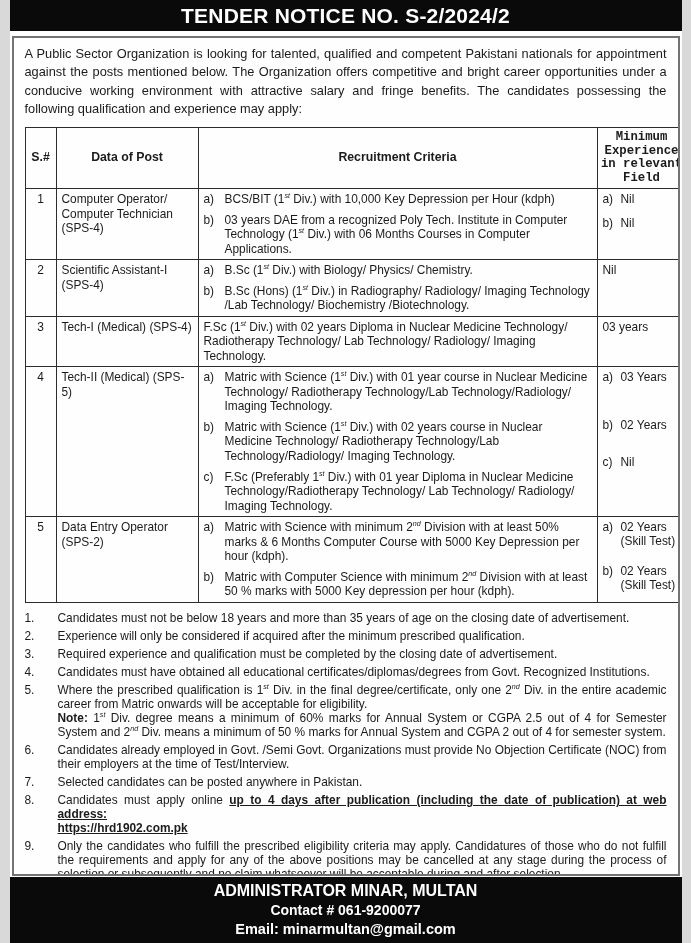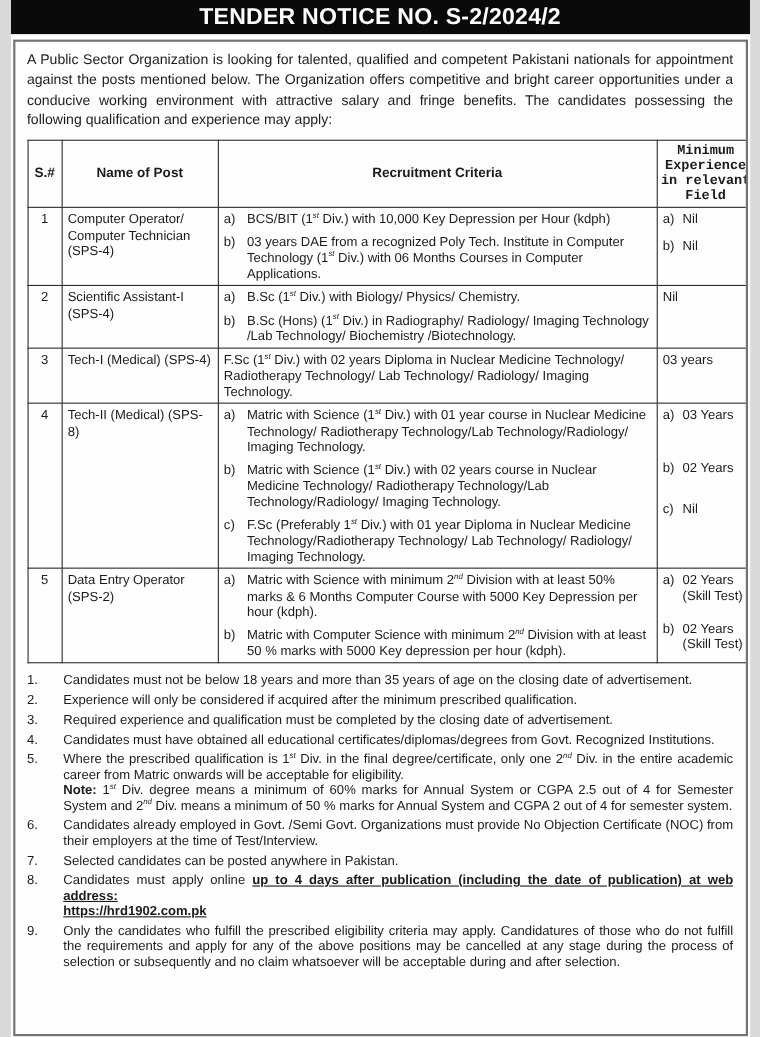--- a/index.html
+++ b/index.html
@@ -75,21 +75,21 @@
     <table class="posts">
       <colgroup>
         <col style="width:31px">
           <col style="width:142px">
           <col style="width:399px">
           <col style="width:89px">
       </colgroup>
       <thead>
         <tr>
           <th>S.#</th>
-          <th>Name of Post</th>
+          <th>Data of Post</th>
           <th>Recruitment Criteria</th>
           <th class="th-exp">Minimum Experience in relevant Field</th>
         </tr>
       </thead>
       <tbody id="table-body">
           <tr class="prow r1">
             <td class="cell-serial">1</td>
             <td class="cell-post">Computer Operator/ Computer Technician (SPS-4)</td>
             <td class="cell-criteria">
               <div class="crit-item">
@@ -140,21 +140,21 @@
               </div>
             </td>
             <td class="cell-exp exp-mid">
               <div class="exp-item">
                 <span class="exp-text">03 years</span>
               </div>
             </td>
           </tr>
           <tr class="prow r4">
             <td class="cell-serial">4</td>
-            <td class="cell-post">Tech-II (Medical) (SPS-8)</td>
+            <td class="cell-post">Tech-II (Medical) (SPS-5)</td>
             <td class="cell-criteria">
               <div class="crit-item">
                 <span class="crit-label">a)</span>
                 <span class="crit-text">Matric with Science (1<sup>st</sup> Div.) with 01 year course in Nuclear Medicine Technology/ Radiotherapy Technology/Lab Technology/Radiology/ Imaging Technology.</span>
               </div>
               <div class="crit-item">
                 <span class="crit-label">b)</span>
                 <span class="crit-text">Matric with Science (1<sup>st</sup> Div.) with 02 years course in Nuclear Medicine Technology/ Radiotherapy Technology/Lab Technology/Radiology/ Imaging Technology.</span>
               </div>
               <div class="crit-item">
@@ -237,14 +237,19 @@
           <span class="req-num">8.</span>
           <div class="req-text"><span>Candidates must apply online </span><span style="font-weight: bold; text-decoration: underline;">up to 4 days after publication (including the date of publication) at web address:</span><br><span style="font-weight: bold; text-decoration: underline;">https://hrd1902.com.pk</span></div>
         </div>
         <div class="req-item">
           <span class="req-num">9.</span>
           <div class="req-text"><span>Only the candidates who fulfill the prescribed eligibility criteria may apply. Candidatures of those who do not fulfill the requirements and apply for any of the above positions may be cancelled at any stage during the process of selection or subsequently and no claim whatsoever will be acceptable during and after selection.</span></div>
         </div>
       </div>
   </div>
 
+  <div class="footer-bar">
+    <div class="footer-line1">ADMINISTRATOR MINAR, MULTAN</div>
+    <div class="footer-line2">Contact # 061-9200077</div>
+    <div class="footer-line3">Email: minarmultan@gmail.com</div>
+  </div>
 
 </div>
 
 </body></html>

